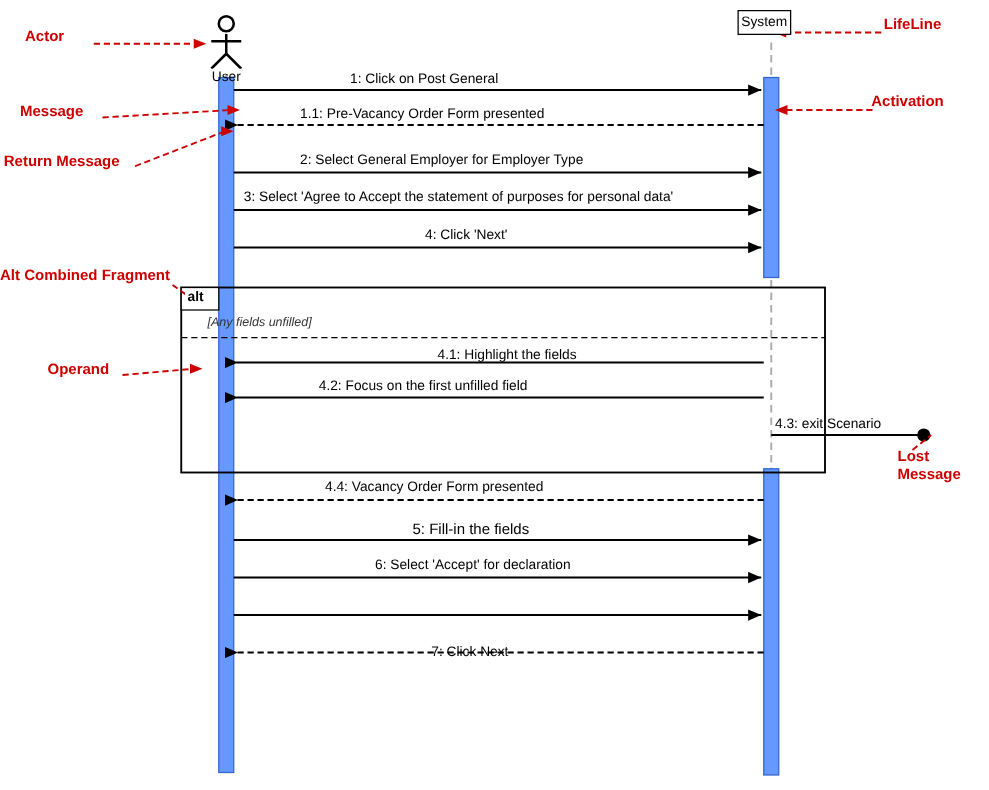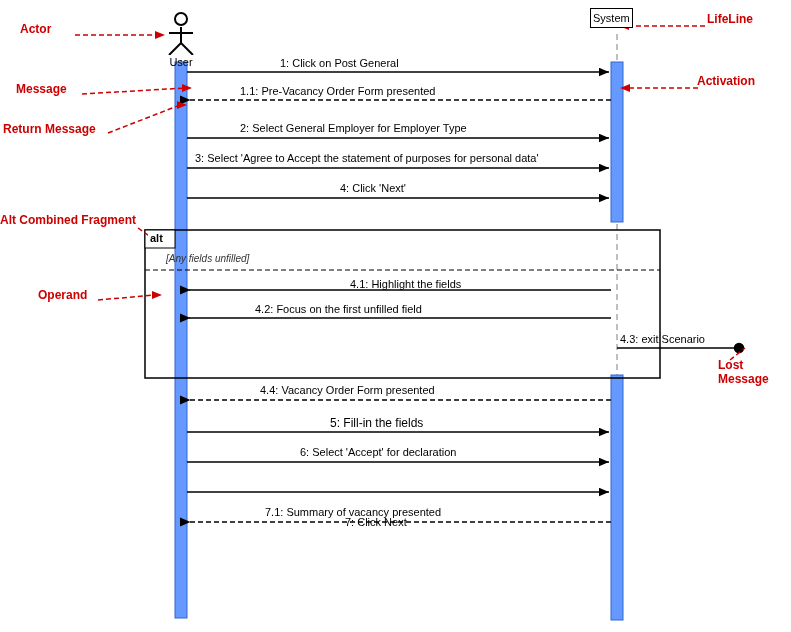--- a/index.html
+++ b/index.html
@@ -151,21 +151,20 @@
   <div style="position:absolute; left:166px; top:253px; font-size:10px; font-style:italic; color:#333;">[Any fields unfilled]</div>
 
   <div style="position:absolute; left:310px; top:278px; font-size:11px;margin-left:40px;">4.1: Highlight the fields</div>
   <div style="position:absolute; left:255px; top:303px; font-size:11px;">4.2: Focus on the first unfilled field</div>
   <div style="position:absolute; left:620px; top:333px; font-size:11px;">4.3: exit Scenario</div>
 
   <div style="position:absolute; left:260px; top:384px; font-size:11px;">4.4: Vacancy Order Form presented</div>
   <div style="position:absolute; left:330px; top:416px; font-size:12px;">5: Fill-in the fields</div>
   <div style="position:absolute; left:275px; top:446px; font-size:11px;padding-left:25px;">6: Select 'Accept' for declaration</div>
   <div style="position:absolute; left:345px; top:476px; font-size:11px;margin-top:40px;">7: Click Next</div>
-  <div style="position:absolute; left:265px; top:506px; font-size:11px;">7.1: Summary of vacancy presented</div>
 
   <div class="red-label" style="left:20px; top:22px;">Actor</div>
   <div class="red-label" style="left:16px; top:82px;">Message</div>
   <div class="red-label" style="left:3px; top:122px;">Return Message</div>
   <div class="red-label" style="left:0px; top:213px;">Alt Combined Fragment</div>
   <div class="red-label" style="left:38px; top:288px;">Operand</div>
   <div class="red-label" style="left:697px; top:74px;">Activation</div>
   <div class="red-label" style="left:707px; top:12px;">LifeLine</div>
   <div class="red-label" style="left:718px; top:358px;">Lost Message</div>
 

